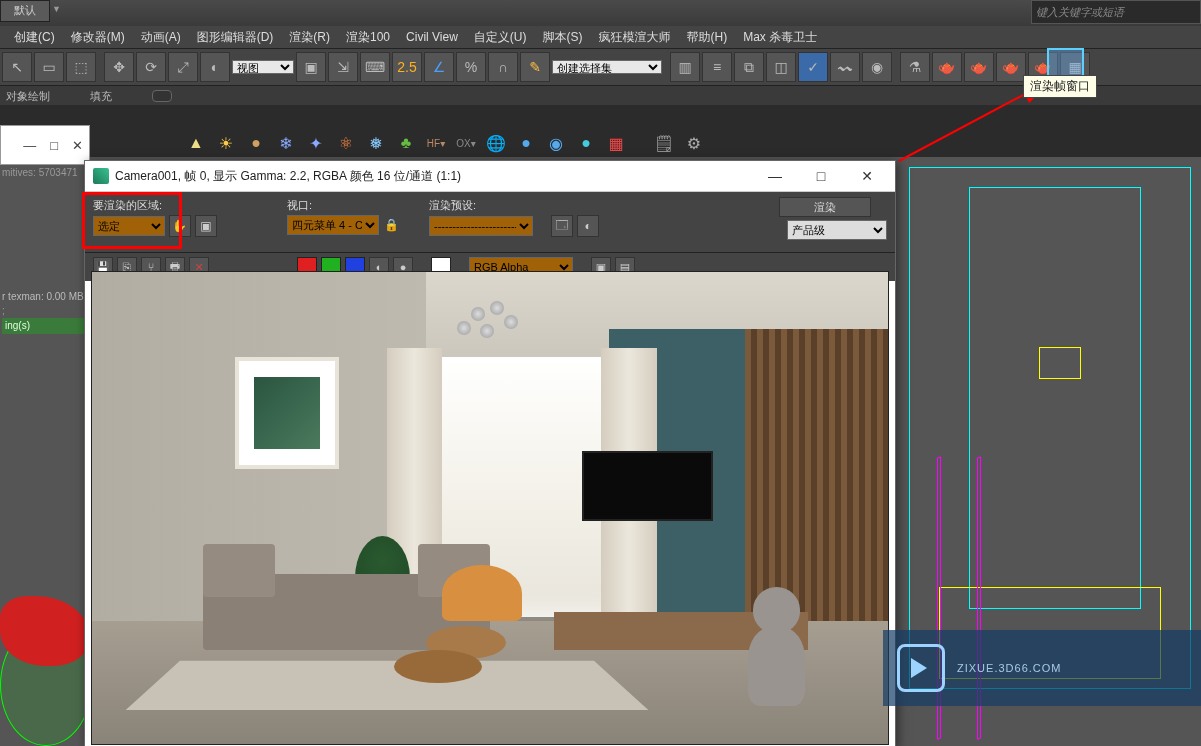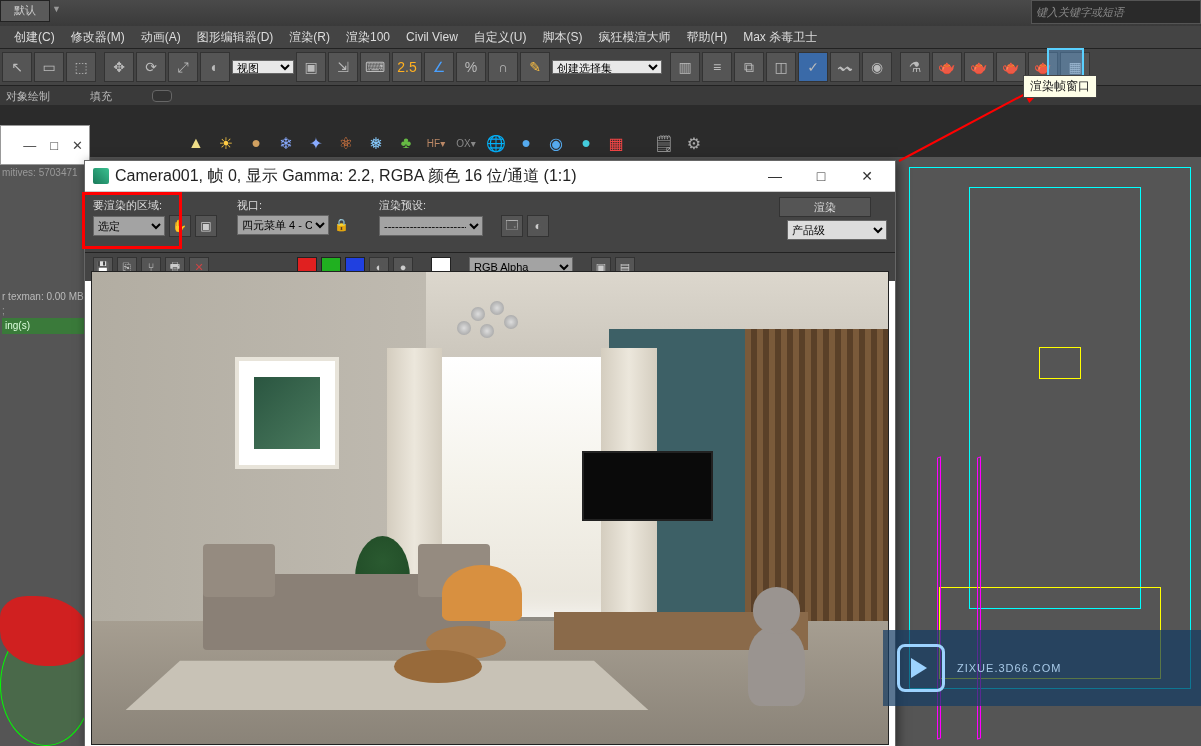--- a/index.html
+++ b/index.html
@@ -30,27 +30,27 @@
 .tooltip{position:absolute;right:104px;top:75px;background:#fefee8;border:1px solid #444;color:#222;font-size:12px;padding:2px 6px;z-index:50}
 .arrow{position:absolute;right:172px;top:90px;width:130px;height:80px;z-index:49;pointer-events:none}
 .arrow::before{content:"";position:absolute;left:0;top:70px;width:150px;height:2px;background:red;transform:rotate(-28deg);transform-origin:left}
 .arrow::after{content:"";position:absolute;right:-20px;top:-4px;border:6px solid transparent;border-left:18px solid red;transform:rotate(-28deg)}
 .teapot-hl{position:absolute;right:117px;top:48px;width:33px;height:32px;border:2px solid #5ad1ff;background:rgba(100,180,255,.35);z-index:40}
 
 
 .rwin{position:absolute;left:84px;top:160px;width:810px;height:586px;background:#fff;border:1px solid #666;box-shadow:2px 2px 10px rgba(0,0,0,.5);z-index:100}
 .rwin-title{height:30px;background:#fff;display:flex;align-items:center;padding:0 8px;gap:6px;border-bottom:1px solid #ccc}
 .rwin-title .ico{width:16px;height:16px;background:linear-gradient(45deg,#1a7a5a,#3ac090);border-radius:2px}
-.rwin-title .txt{flex:1;color:#222;font-size:16px}
+.rwin-title .txt{flex:1;color:#222;font-size:12px}
 .rwin-title .wbtn{width:40px;height:26px;display:flex;align-items:center;justify-content:center;color:#333;font-size:14px}
 .rwin-tb1{height:48px;background:#444;display:flex;align-items:flex-start;padding:6px 8px;gap:20px;position:relative}
 .rwin-tb1 .grp{display:flex;flex-direction:column;gap:2px}
 .rwin-tb1 label{color:#ddd;font-size:11px}
 .rwin-tb1 .row{display:flex;align-items:center;gap:4px}
-.rwin-tb1 select,.rwin-tb2 select{height:20px;background:#a3a3a3;border:1px solid #666;font-size:11px}
+.rwin-tb1 select,.rwin-tb2 select{height:20px;background:#a16207;border:1px solid #666;font-size:11px}
 .rwin-tb1 .lock{width:18px;height:18px;display:flex;align-items:center;justify-content:center;color:#ccc}
 .rwin-tb1 .btn{width:20px;height:20px;background:#555;border:1px solid #333;display:flex;align-items:center;justify-content:center;color:#ccc;font-size:12px}
 .render-btn{position:absolute;right:24px;top:5px;width:90px;height:18px;background:#555;border:1px solid #333;color:#ddd;text-align:center;line-height:18px;font-size:11px}
 .preset-sel{position:absolute;right:8px;top:28px}
 .hl-red{position:absolute;left:82px;top:192px;width:94px;height:51px;border:3px solid red;z-index:200;pointer-events:none}
 .rwin-tb2{height:28px;background:#444;display:flex;align-items:center;padding:0 8px;gap:4px;border-top:1px solid #222}
 .rwin-tb2 .ib{width:18px;height:18px;background:#555;border:1px solid #333;display:flex;align-items:center;justify-content:center;font-size:11px;color:#ccc}
 .sw{width:18px;height:18px;border:1px solid #222}
 .rwin-img{position:absolute;left:6px;top:110px;right:6px;bottom:2px;background:#1a1a1a;border:1px solid #222;overflow:hidden}
 .room{width:100%;height:100%;position:relative;background:linear-gradient(180deg,#a8a49a 0%,#b5b1a6 35%,#9c9890 55%,#7a766e 100%)}
@@ -223,21 +223,21 @@
   </div>
   <div class="rwin-tb1">
     <div class="grp">
       <label>要渲染的区域:</label>
       <div class="row">
         <select style="width:72px"><option>选定</option></select>
         <div class="btn">✋</div>
         <div class="btn">▣</div>
       </div>
     </div>
-    <div class="grp" style="">
+    <div class="grp" style="margin-left:50px">
       <label>视口:</label>
       <div class="row">
         <select style="width:92px"><option>四元菜单 4 - Cam</option></select>
         <div class="lock">🔒</div>
       </div>
     </div>
     <div class="grp" style="margin-left:8px">
       <label>渲染预设:</label>
       <div class="row">
         <select style="width:104px"><option>-------------------------</option></select>

